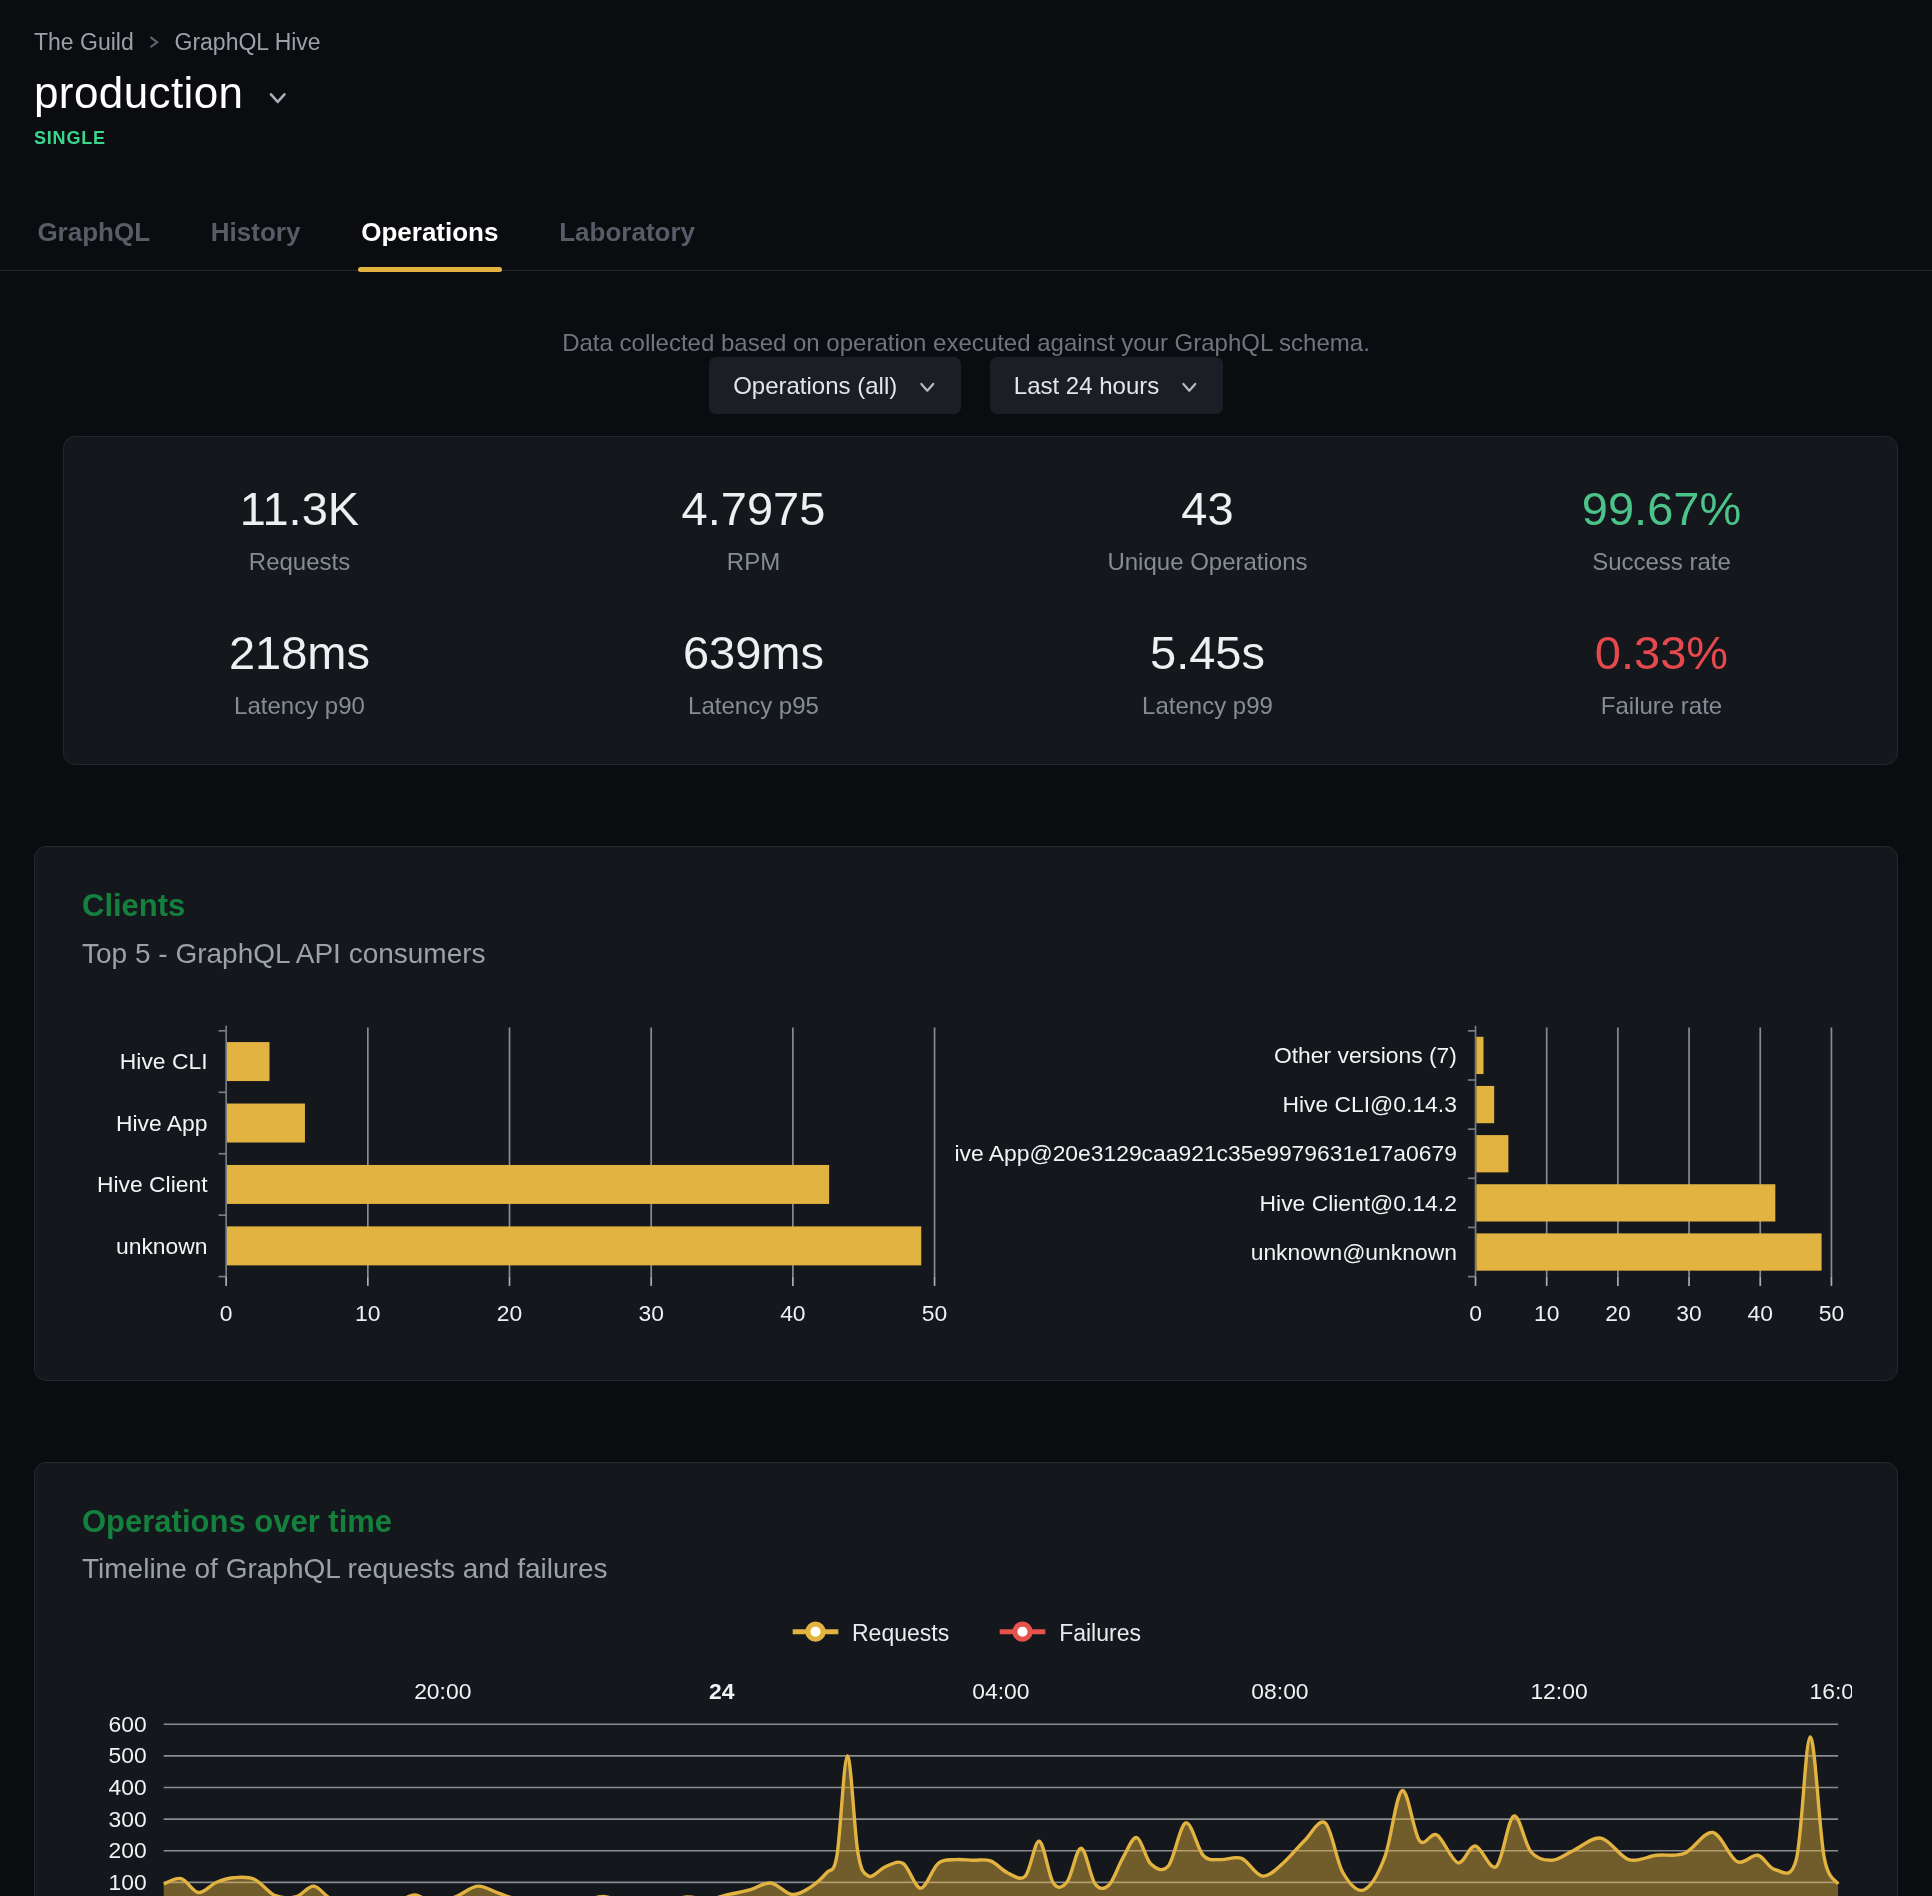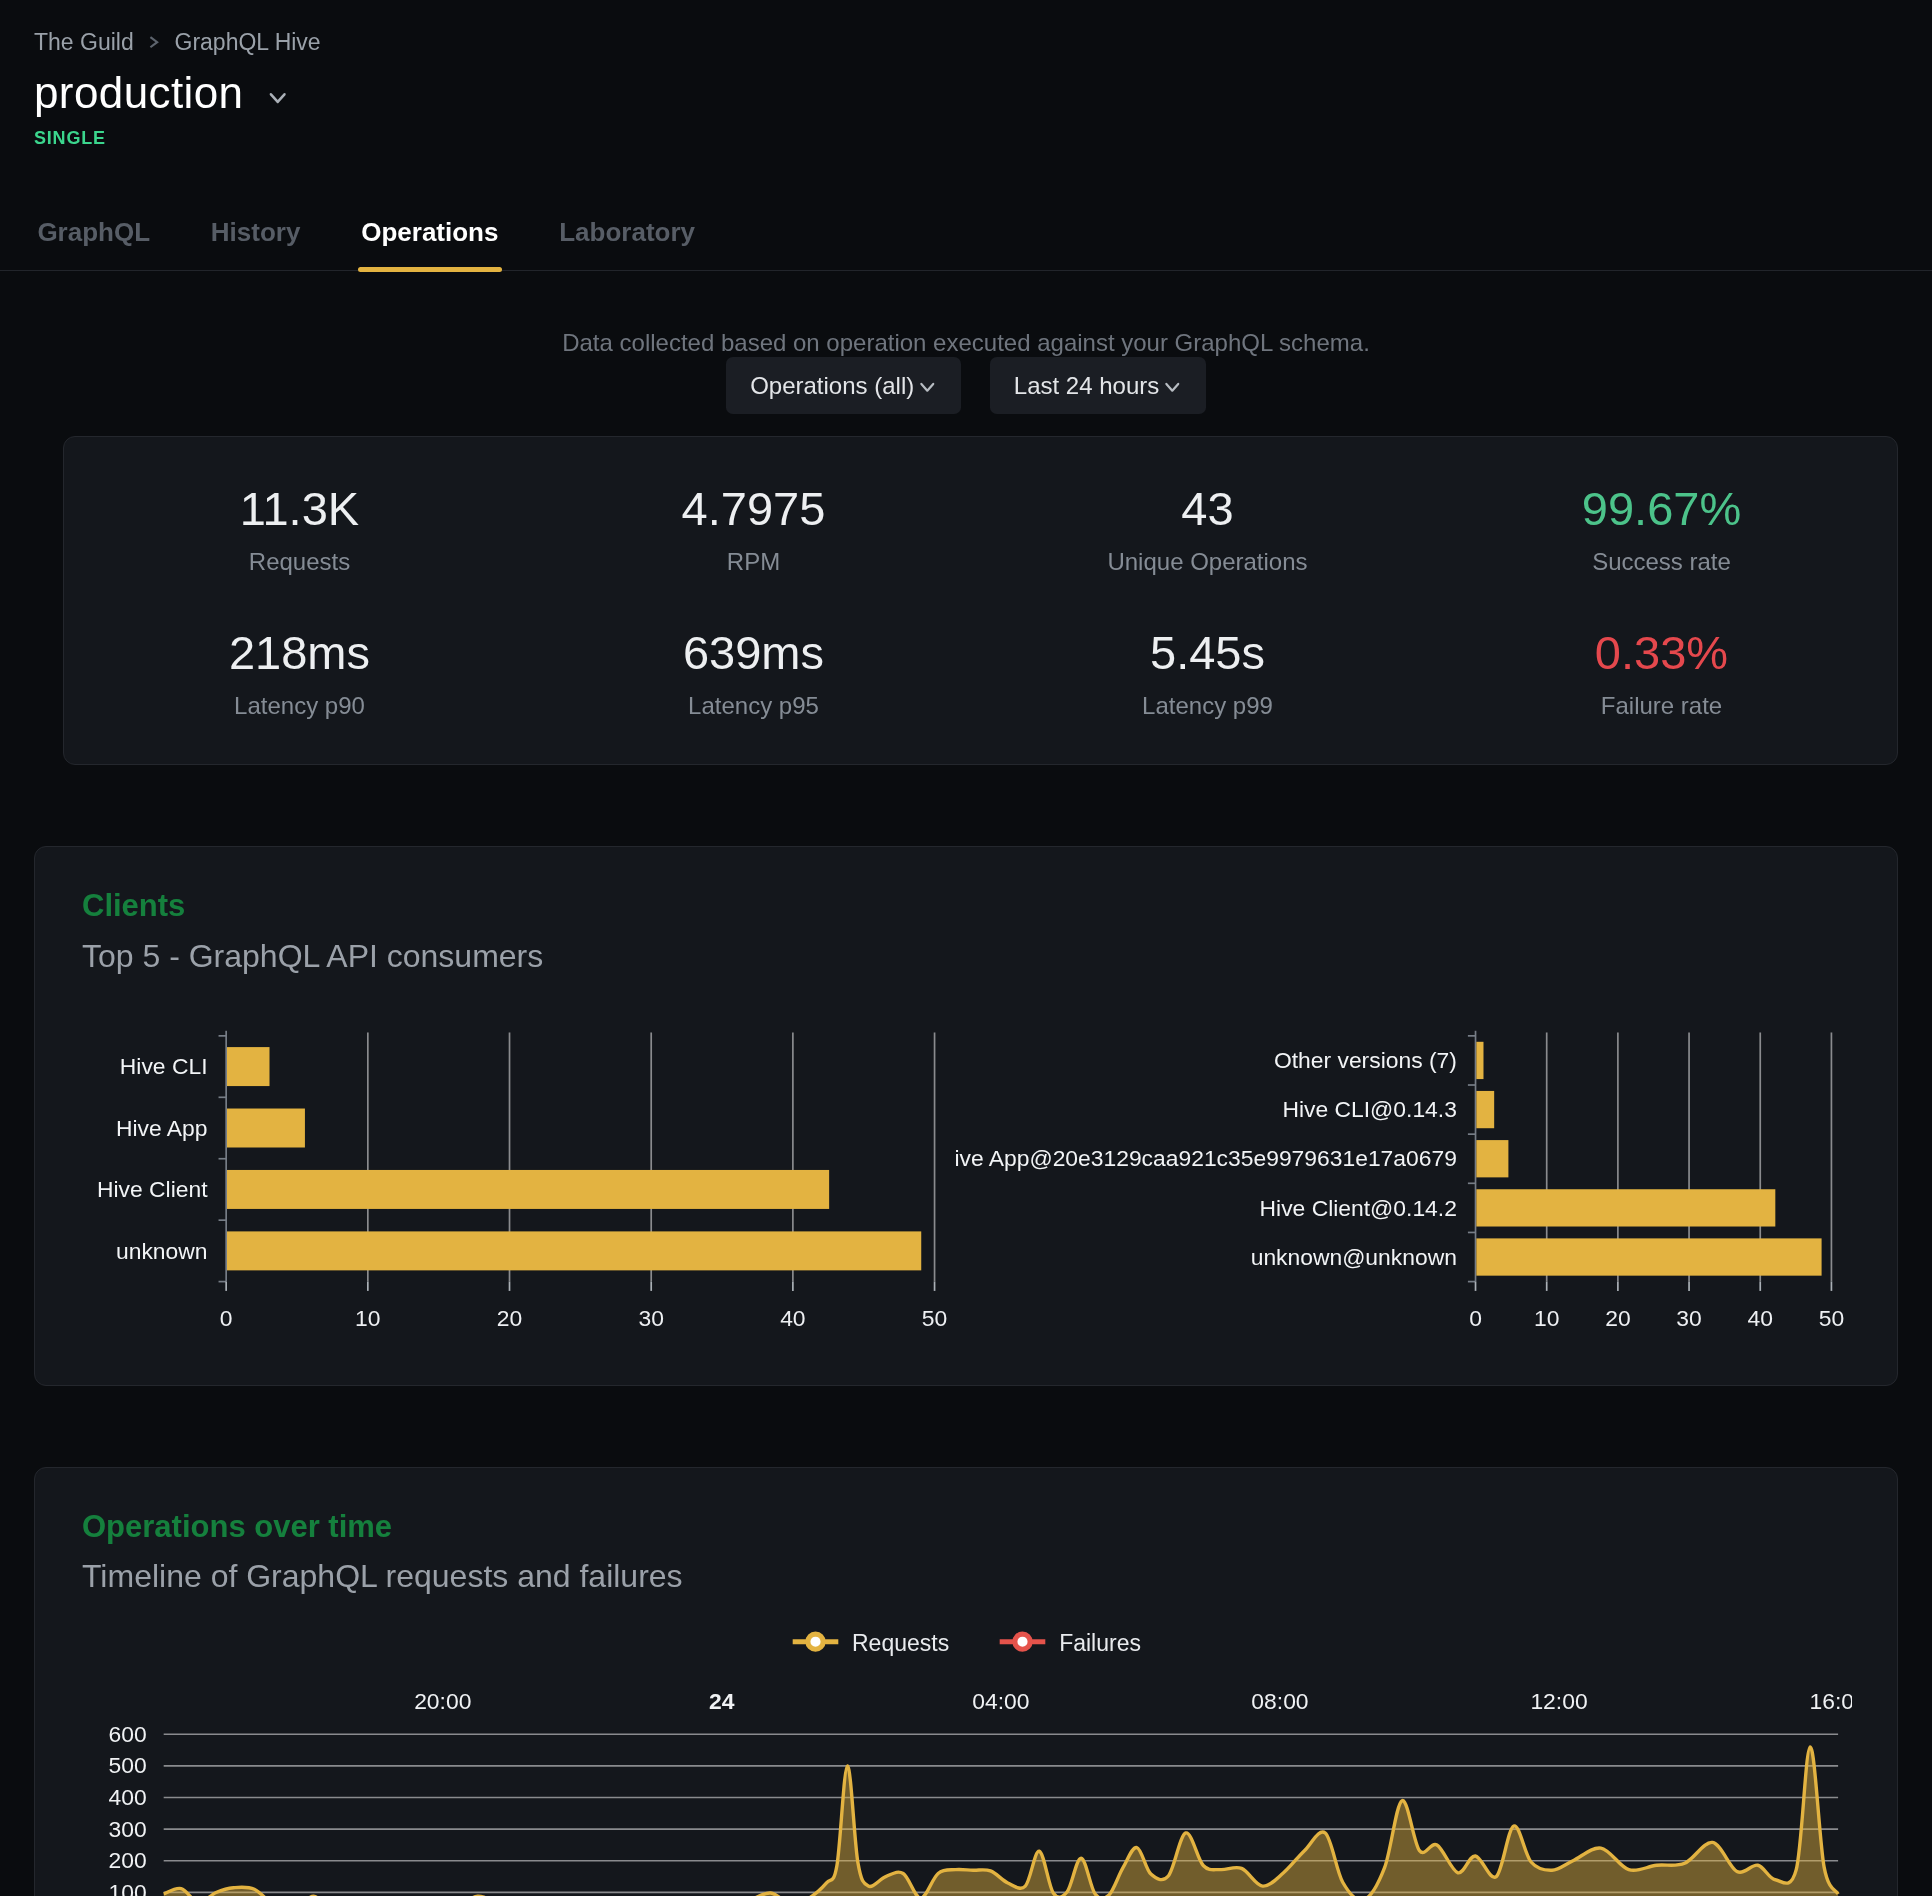--- a/index.html
+++ b/index.html
@@ -24,37 +24,37 @@
   
   .tabbar { margin-top:56px; border-bottom:1.7px solid #22252b; display:flex; gap:54px; padding-left:34px; }
   .tab { font-size:26px; font-weight:700; color:#575d66; padding:12px 3.4px 22px; position:relative; cursor:pointer; }
   .tab.active { color:#ffffff; }
   .tab.active::after { content:""; position:absolute; left:0; right:0; bottom:-1.7px; height:5.1px; background:#e3b341; border-radius:2.5px; }
 
   
   .filter-row { display:flex; align-items:center; justify-content:space-between; margin-top:58px;flex-direction:column; }
   .filter-desc { font-size:24px; color:#6f757e; }
   .filter-actions { display:flex; gap:29px; }
-  .dd-btn { display:flex; align-items:center; gap:4px; background:#1b1e24; border:none; border-radius:6.8px;
+  .dd-btn { display:flex; align-items:center; gap:21px; background:#1b1e24; border:none; border-radius:6.8px;
             padding:14.4px 24px; font-size:24px; color:#e3e5e8; font-family:inherit; cursor:pointer; }
   .dd-btn .chev { display:flex; align-items:center; margin-top:2.5px; }
 
   
   .card { background:#14171c; border:1.7px solid #24272d; border-radius:12px; }
   .stats-card { margin-top:22px; padding:44px 8.5px;
                 display:grid; grid-template-columns:repeat(4,1fr); row-gap:49px;margin-left:29px; }
   .stat { text-align:center; }
   .stat-value { font-size:47px; font-weight:400; color:#edeff1; }
   .stat-value.green { color:#4cc38a; }
   .stat-value.red { color:#e5484d; }
   .stat-label { margin-top:12px; font-size:24px; color:#858c95; }
 
   .section-card { margin-top:81px; padding:41px 47px 36px; }
   .card-title { font-size:31px; font-weight:700; color:#15803d; }
-  .card-subtitle { margin-top:13.6px; font-size:32px; color:#9ba1a9; }
+  .card-subtitle { margin-top:13.6px; font-size:28px; color:#9ba1a9; }
 
   .charts-row { display:flex; margin-top:49px; }
   .chart-box { flex:0 0 auto; }
 
   
   .legend-row { display:flex; justify-content:center; gap:49px; margin-top:34px; }
   .legend-item { display:flex; align-items:center; gap:12px; cursor:pointer; }
   .legend-label { font-size:23px; color:#e9ebee; }
 
   .chart-svg text { font-family:"Liberation Sans","DejaVu Sans",sans-serif; }

